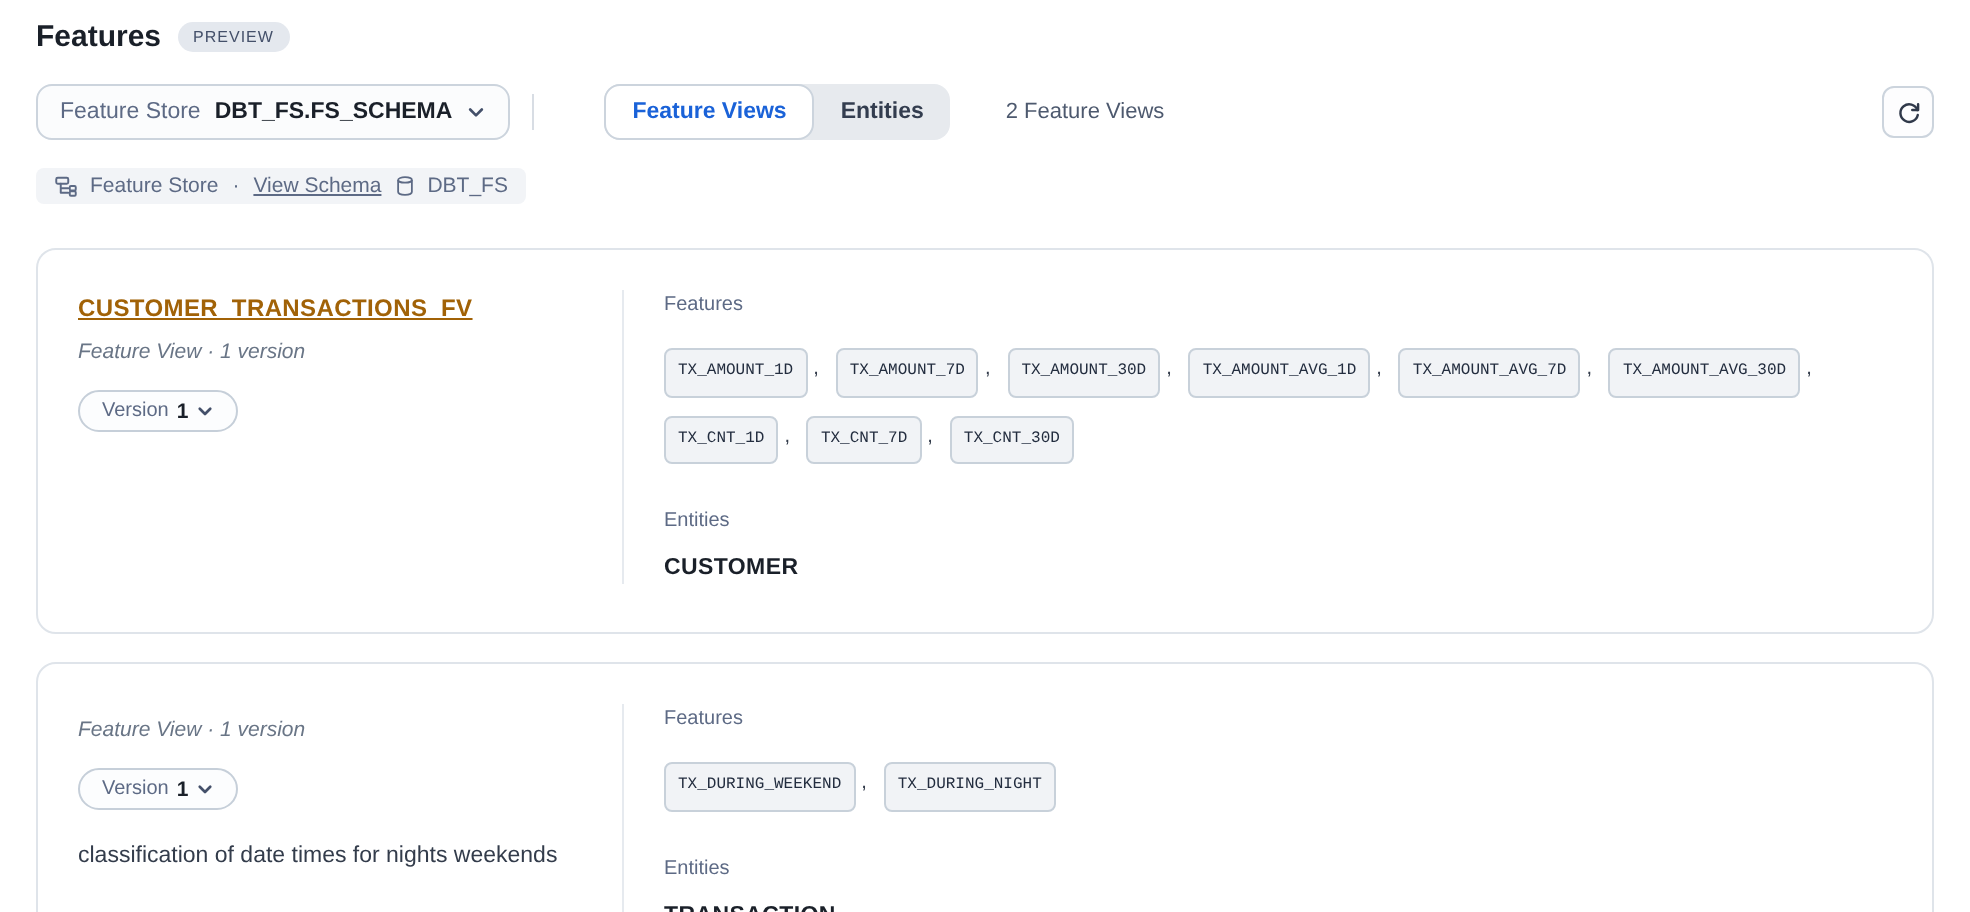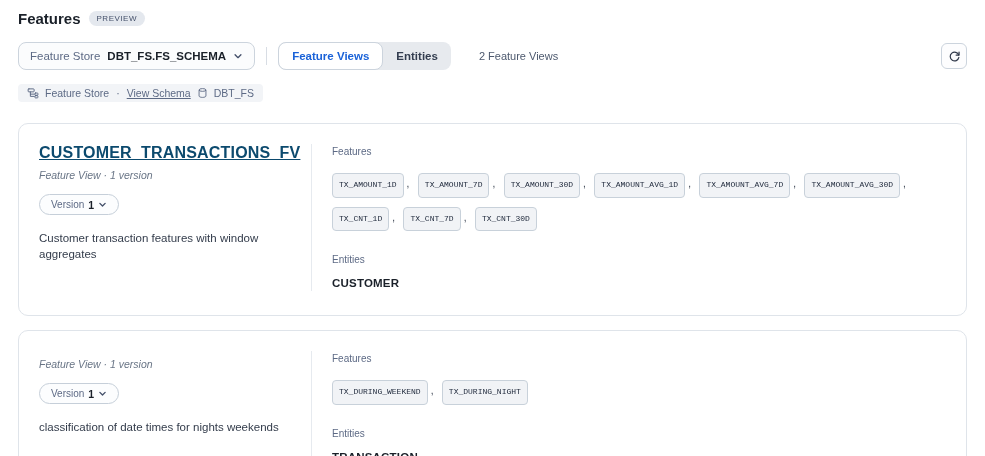--- a/index.html
+++ b/index.html
@@ -14,21 +14,21 @@
     background:#e4e8ee; color:#44506a; border-radius:9px; padding:3px 8px; }
 
   
   .toolbar { display:flex; align-items:center; margin-top:15px; }
   .store-selector { display:inline-flex; align-items:center; gap:7px;
     height:28px; padding:0 11px; background:#fbfcfd; border:1px solid #ccd4dd;
     border-radius:8px; font-size:11.5px; cursor:pointer; }
   .store-selector .sel-label { color:#5d6a85; }
   .store-selector .sel-value { font-weight:bold; color:#1a2029; }
   .v-divider { width:1px; height:18px; background:#d8dde4; margin:0 11px; }
-  .seg-control { display:inline-flex; background:#e7eaee; border-radius:8px; }
+  .seg-control { display:inline-flex; background:#e7eaee; border-radius:8px;margin-left:24px; }
   .seg { height:28px; display:inline-flex; align-items:center; padding:0 13px;
     font-size:11.5px; cursor:pointer; border-radius:8px; }
   .seg.active { background:#fff; border:1px solid #ccd4dd; color:#1a62d8;
     font-weight:bold; }
   .seg.inactive { color:#333d4f; font-weight:600; }
   .count-text { margin-left:28px; font-size:11px; color:#4d596e; }
   .refresh-button { margin-left:auto; width:26px; height:26px; background:#fdfdfe;
     border:1px solid #ccd4dd; border-radius:6px; display:flex; align-items:center;
     justify-content:center; cursor:pointer; color:#30394a; }
 
@@ -38,22 +38,22 @@
     color:#5d6a85; }
   .breadcrumb .crumb-sep { margin:0 1px; }
   .breadcrumb a { color:#5d6a85; text-decoration:underline; cursor:pointer; }
   .crumb-icon { display:inline-flex; color:#5d6a85; }
 
   
   .card { margin-top:20px; border:1px solid #dfe4ea; border-radius:10px;
     background:#fff; display:flex; padding:20px 20px 24px 20px; }
   .card + .card { margin-top:14px; }
   .card-left { flex:0 0 272px; }
-  .card-title { display:inline-block; font-size:16px; font-weight:bold;
-    color:#0c4a6e; text-decoration:underline; cursor:pointer; letter-spacing:.2px; }
+  .card-title { display:inline-block; font-size:12px; font-weight:bold;
+    color:#a16207; text-decoration:underline; cursor:pointer; letter-spacing:.2px; }
   .card-subtitle { margin-top:7px; font-size:10.5px; color:#697586;font-style:italic; }
   .version-pill { margin-top:13px; display:inline-flex; align-items:center; gap:4px;
     height:21px; padding:0 11px; background:#fcfdfe; border:1px solid #c6cfd9;
     border-radius:11px; font-size:10px; color:#5d6a85; cursor:pointer; }
   .version-pill b { color:#1a2029; font-size:10.5px; }
   .card-desc { margin-top:15px; font-size:11.5px; color:#333c4b; line-height:1.4;
     max-width:282px; }
   .card-divider { width:1px; background:#e6eaef; margin:0 0 0 0; }
   .card-right { flex:1; padding-left:20px; padding-top:2px; }
   .section-label { font-size:10px; color:#5d6a85; }
@@ -132,21 +132,20 @@
       <div class="card-subtitle">Feature View · 1 version</div>
       <div class="version-pill">
         <span>Version</span>
         <b>1</b>
         <span>
           <svg width="9" height="9" viewBox="0 0 12 12" fill="none" stroke="#44506a" stroke-width="1.8" stroke-linecap="round" stroke-linejoin="round">
               <polyline points="2.5,4.5 6,8 9.5,4.5"></polyline>
             </svg>
         </span>
       </div>
-      <div class="card-desc">Customer transaction features with window aggregates</div>
     </div>
     <div class="card-divider"></div>
     <div class="card-right">
       <div class="section-label">Features</div>
       <div class="chips"><span class="chip">TX_AMOUNT_1D</span><span class="chip-comma">,</span> <span class="chip">TX_AMOUNT_7D</span><span class="chip-comma">,</span> <span class="chip">TX_AMOUNT_30D</span><span class="chip-comma">,</span> <span class="chip">TX_AMOUNT_AVG_1D</span><span class="chip-comma">,</span> <span class="chip">TX_AMOUNT_AVG_7D</span><span class="chip-comma">,</span> <span class="chip">TX_AMOUNT_AVG_30D</span><span class="chip-comma">,</span> <span class="chip">TX_CNT_1D</span><span class="chip-comma">,</span> <span class="chip">TX_CNT_7D</span><span class="chip-comma">,</span> <span class="chip">TX_CNT_30D</span></div>
       <div class="entities-section">
         <div class="section-label">Entities</div>
         <div class="entity-links"><a class="entity-link">CUSTOMER</a></div>
       </div>
     </div>

